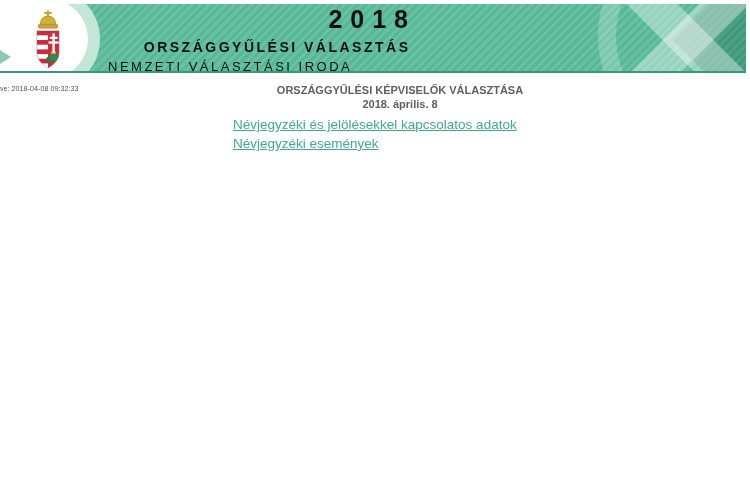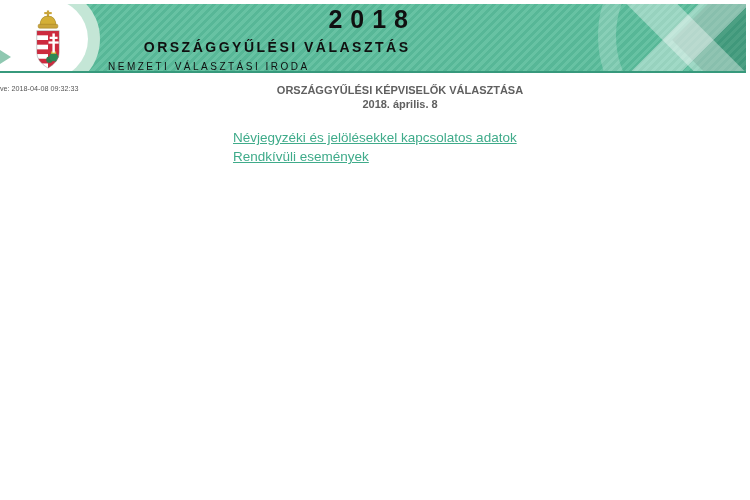--- a/index.html
+++ b/index.html
@@ -49,40 +49,40 @@
     position:absolute;left:100px;top:3px;width:308px;text-align:right;color:#101010;
   }
   .banner-year{
     font-size:25px;font-weight:bold;letter-spacing:8px;margin-right:-8px;line-height:25px;
   }
   .banner-title{
     font-size:14px;font-weight:bold;letter-spacing:2.5px;margin-right:-2.5px;
     margin-top:6px;line-height:19px;white-space:nowrap;
   }
   .banner-subtitle{
-    font-size:10px;font-weight:normal;letter-spacing:2.5px;margin-right:-2.5px;
+    font-size:13px;font-weight:normal;letter-spacing:2.5px;margin-right:-2.5px;
     margin-top:3px;line-height:13px;text-align:left;padding-left:8px;white-space:nowrap;
   }
 
   
   .timestamp{
     position:absolute;left:0px;top:85px;font-size:10px;color:#555;
     transform:scale(0.72);transform-origin:left top;white-space:nowrap;
   }
 
   
   .heading-wrap{
     position:absolute;left:25px;top:84px;width:750px;text-align:center;color:#606060;
   }
   .heading-main{font-size:11px;font-weight:bold;line-height:12px;}
   .heading-date{font-size:11px;font-weight:bold;line-height:12px;margin-top:2px;}
 
   
   .links{
-    position:absolute;left:233px;top:130px;display:flex;flex-direction:column;
+    position:absolute;left:233px;top:117px;display:flex;flex-direction:column;
     align-items:flex-start;gap:3px;text-align:center;
   }
   .links a{
     color:#3fab8a;font-size:13.5px;line-height:16px;text-decoration:underline;
     white-space:nowrap;cursor:pointer;
   }
   .links a.focused{
     border:1px dotted #3fab8a;padding:1px 2px;margin:-2px -3px -2px -3px;
   }
 </style>
@@ -140,16 +140,16 @@
 
   <div class="timestamp">ve: 2018-04-08 09:32:33</div>
 
   <div class="heading-wrap">
     <div class="heading-main">ORSZÁGGYŰLÉSI KÉPVISELŐK VÁLASZTÁSA</div>
     <div class="heading-date">2018. április. 8</div>
   </div>
 
   <div class="links">
     <a href="#">Névjegyzéki és jelölésekkel kapcsolatos adatok</a>
-    <a href="#">Rendkívüli események</a>
+    <a href="#">Névjegyzéki események</a>
   </div>
 
 </div>
 
 </body></html>

